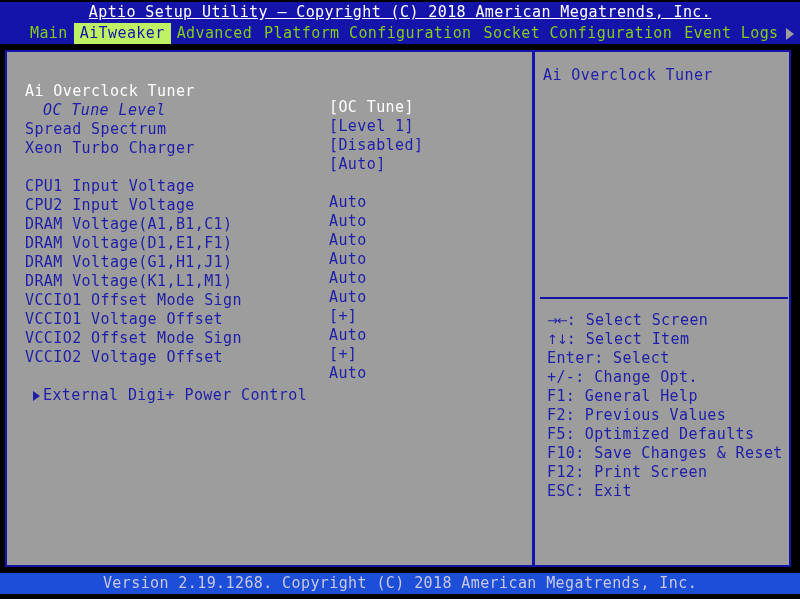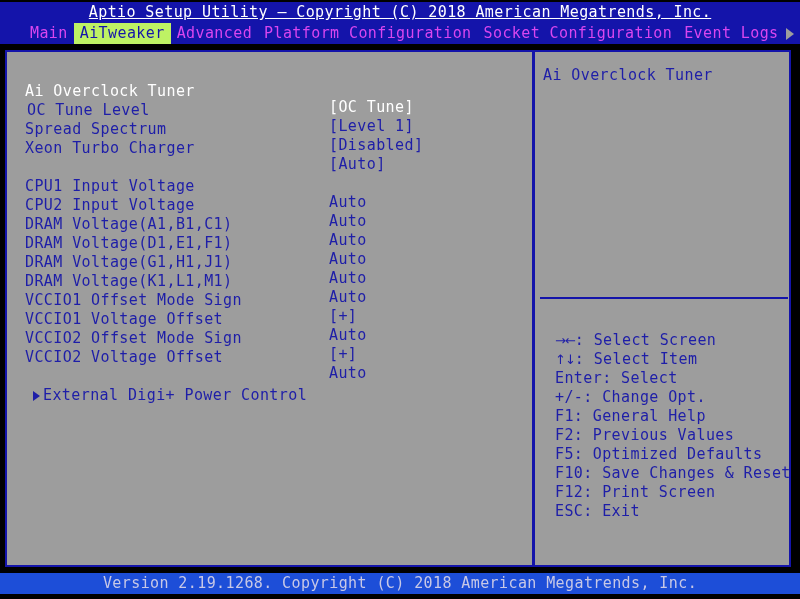--- a/index.html
+++ b/index.html
@@ -51,21 +51,21 @@
     position: absolute;
     left: 24px;
     top: 0;
     height: 21px;
   }
   .tab {
     display: inline-block;
     height: 21px;
     line-height: 21px;
     padding: 0 6px;
-    color: #d946ef;
+    color: #84cc16;
     font-size: 15px;
     letter-spacing: 0.4px;
     white-space: pre;
     vertical-align: top;
   }
   .tab.active {
     background: #bef264;
     color: #1414aa;
   }
   .menu-scroll-arrow {
@@ -126,21 +126,21 @@
   .opt-row.selected .opt-label,
   .opt-row.selected .opt-value {
     color: #ffffff;
   }
   .opt-label {
     position: absolute;
     left: 0;
     top: 0;
     letter-spacing: 0.4px;
   }
-  .opt-label.indent1 { left: 2px; }
+  .opt-label.indent1 { left: 18px; font-style: italic; }
   .opt-value {
     position: absolute;
     left: 304px;
     top: 16px;
     letter-spacing: 0.4px;
   }
   .opt-row.spacer { height: 19px; }
   .submenu-arrow {
     position: absolute;
     left: -10px;
@@ -174,24 +174,23 @@
   .help-sep {
     position: absolute;
     left: 5px;
     top: 245px;
     width: 248px;
     height: 2px;
     background: #1414aa;
   }
   .keys {
     position: absolute;
-    left: 20px;
+    left: 12px;
     top: 259px;
     width: 244px;
-    margin-top: 20px;
   }
   .key-row {
     height: 19px;
     line-height: 19px;
     font-size: 15px;
     color: #1e1ea8;
     letter-spacing: 0.4px;
     white-space: pre;
   }
   .key-glyph {

